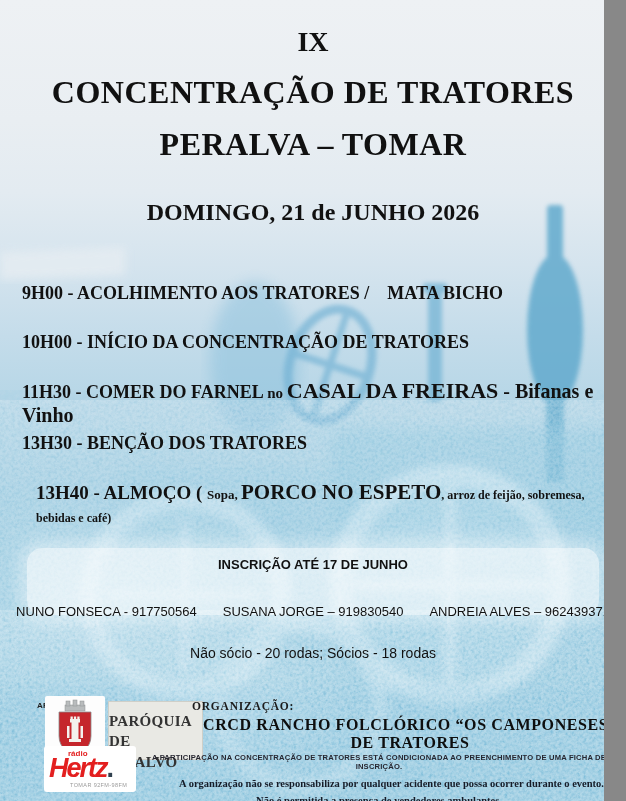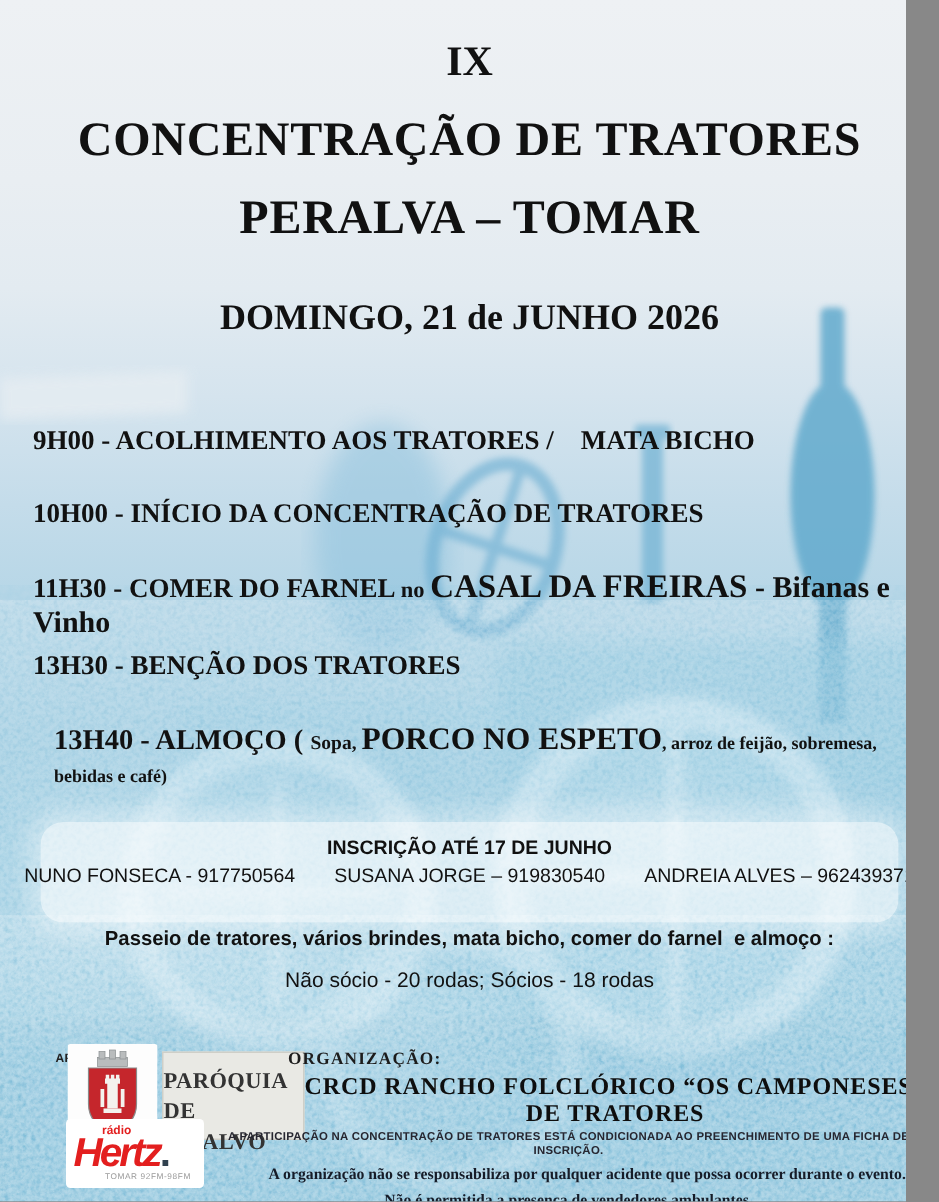--- a/index.html
+++ b/index.html
@@ -26,21 +26,21 @@
 
   .sched{left:22px;font-size:18px;white-space:pre-wrap;}
   .s1{top:283px;text-align:center;} .s2{top:332px;} .s3{top:378px;} .s4{top:433px;} .s5{top:480px;left:36px;}
   .s3 .sm{font-size:15px;} .s3 .big{font-size:22px;} .s3 .med{font-size:20px;}
   .s5{font-size:19px;}
   .s5 .sopa{font-size:13px;} .s5 .main{font-size:21px;} .s5 .tail{font-size:12px;}
 
   .band{position:absolute;z-index:1;left:27px;top:548px;width:572px;height:67px;
     background:rgba(255,255,255,.62);border-radius:15px;box-shadow:0 0 14px 8px rgba(255,255,255,.35);}
   .insc{top:557px;font-size:13px;font-weight:bold;}
-  .names{top:576px;display:flex;justify-content:center;gap:26px;font-size:13px;}
+  .names{top:604px;display:flex;justify-content:center;gap:26px;font-size:13px;}
   .passeio{top:618px;font-size:13.5px;font-weight:bold;}
   .price1{top:645px;font-size:14px;}
   .price2{top:671px;font-size:14px;}
   .price2 b{font-weight:bold;}
 
   .apoio{left:37px;top:701px;font-size:8px;font-weight:bold;letter-spacing:.3px;color:#222;}
   .crest{left:45px;top:696px;width:60px;height:68px;}
   .parishbox{left:108px;top:701px;width:95px;height:59px;background:#e9e9e4;
     border:1px solid #cfcfc8;font-weight:bold;font-size:15px;color:#333;
     line-height:1.35;padding-top:9px;box-sizing:border-box;letter-spacing:.3px;}
@@ -142,21 +142,20 @@
   <div class="layer serifbold sched s4">13H30 - BENÇÃO DOS TRATORES</div>
   <div class="layer serifbold sched s5"><span>13H40 - ALMOÇO ( </span><span class="sopa">Sopa, </span><span class="main">PORCO NO ESPETO</span><span class="tail">, arroz de feijão, sobremesa, bebidas e café)</span></div>
 
   <div class="band"></div>
   <div class="layer center sans insc">INSCRIÇÃO ATÉ 17 DE JUNHO</div>
   <div class="layer center sans names pre">
     <span>NUNO FONSECA - 917750564</span>
     <span>SUSANA JORGE – 919830540</span>
     <span>ANDREIA ALVES – 962439371</span>
   </div>
-  <div class="layer center sans passeio pre">Passeio de tratores, vários brindes, mata bicho, comer do farnel  e almoço :</div>
   <div class="layer center sans price1 pre">Não sócio - 20 rodas; Sócios - 18 rodas</div>
 
   <div class="layer sans apoio">APOIO:</div>
 
   <svg class="layer crest" viewBox="0 0 60 68" aria-hidden="true">
     <rect x="0" y="0" width="60" height="68" rx="2" fill="#fdfdfd"></rect>
 
     <g fill="#b9bcbd" stroke="#8e9294" stroke-width="0.5">
       <rect x="20" y="9" width="20" height="6"></rect>
       <rect x="21" y="5" width="4" height="5"></rect>

